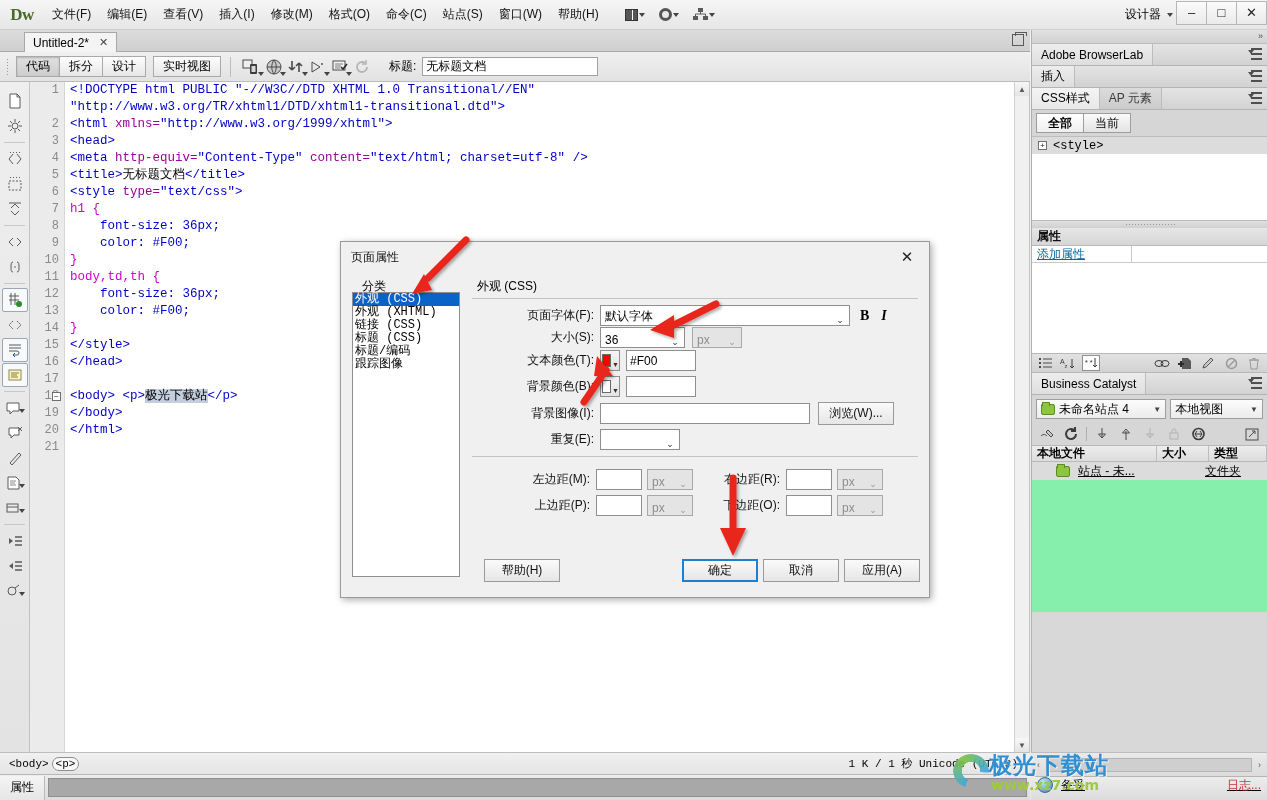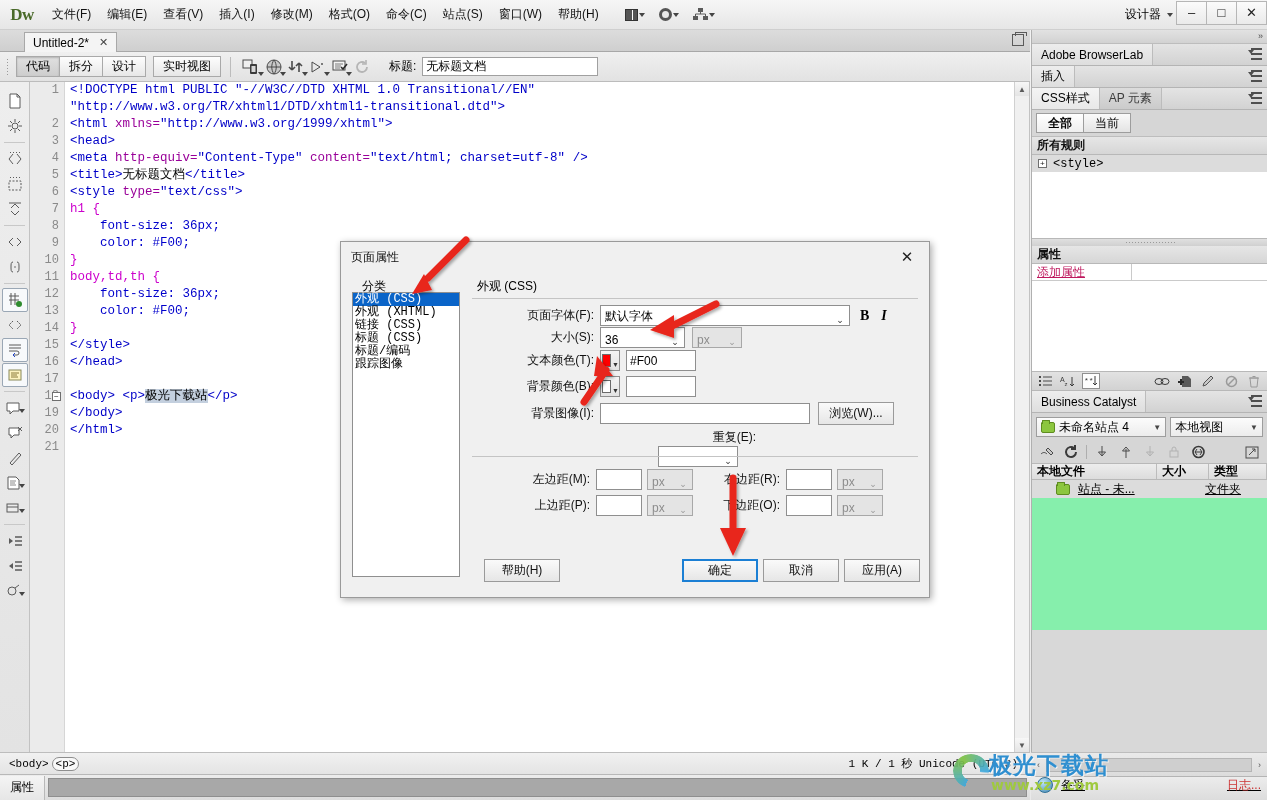--- a/index.html
+++ b/index.html
@@ -270,21 +270,21 @@
     width: 50px; height: 3px;
     background-image: radial-gradient(#9a9a9a 0.8px, transparent 0.8px);
     background-size: 3px 3px;
   }
   .prop-table { background: #fff; }
   .prop-head {
     display: flex; height: 17px; border-bottom: 1px solid #cacaca;
     font-size: 12px;
   }
   .prop-head .c1 { width: 100px; border-right: 1px solid #cacaca; padding-left: 5px;
-                   color: #be185d; text-decoration: underline; display:flex; align-items:center; }
+                   color: #0369a1; text-decoration: underline; display:flex; align-items:center; }
   .prop-body { height: 90px; background: #fff; }
   .iconbar {
     height: 20px; background: linear-gradient(#e2e2e2,#d2d2d2);
     border-top: 1px solid #b8b8b8; border-bottom: 1px solid #b8b8b8;
     display: flex; align-items: center; padding: 0 4px; gap: 5px;
     font-size: 11px; color: #444;
   }
   .iconbar .grow { flex: 1; }
   .ib {
     width: 18px; height: 16px; display: flex; align-items: center; justify-content: center;
@@ -750,21 +750,20 @@
       <div class="pmenu">
           <i></i>
           <i></i>
           <i></i>
         </div>
     </div>
     <div class="seg-row">
       <div class="seg on">全部</div>
       <div class="seg">当前</div>
     </div>
-    <div class="sectionhdr">所有规则</div>
     <div class="listbox" style="height:84px">
       <div class="lrow sel">
         <span class="plus">+</span>
         <span>&lt;style&gt;</span>
       </div>
     </div>
     <div class="splitter">
         <i></i>
       </div>
 
@@ -988,21 +987,21 @@
     </span>
     <span class="ti" style="margin-left:6px; width:70px"></span>
   </div>
 
   <div class="frow-d" style="left:472px; top:402px; width:446px;">
     <span class="lbl-r" style="width:122px">背景图像(I):</span>
     <span class="ti" style="margin-left:6px; width:210px"></span>
     <span class="btn" style="margin-left:8px; width:76px">浏览(W)...</span>
   </div>
 
-  <div class="frow-d" style="left:472px; top:429px; width:446px;flex-direction:column;">
+  <div class="frow-d" style="left:472px; top:429px; width:446px;">
     <span class="lbl-r" style="width:122px">重复(E):</span>
     <span class="sel-box" style="margin-left:6px; width:80px">
       <span class="v"></span>
       <span class="chev">⌄</span>
     </span>
   </div>
 
   <div class="grp-rule2"></div>
 
   <div class="frow-d" style="left:472px; top:469px;">

